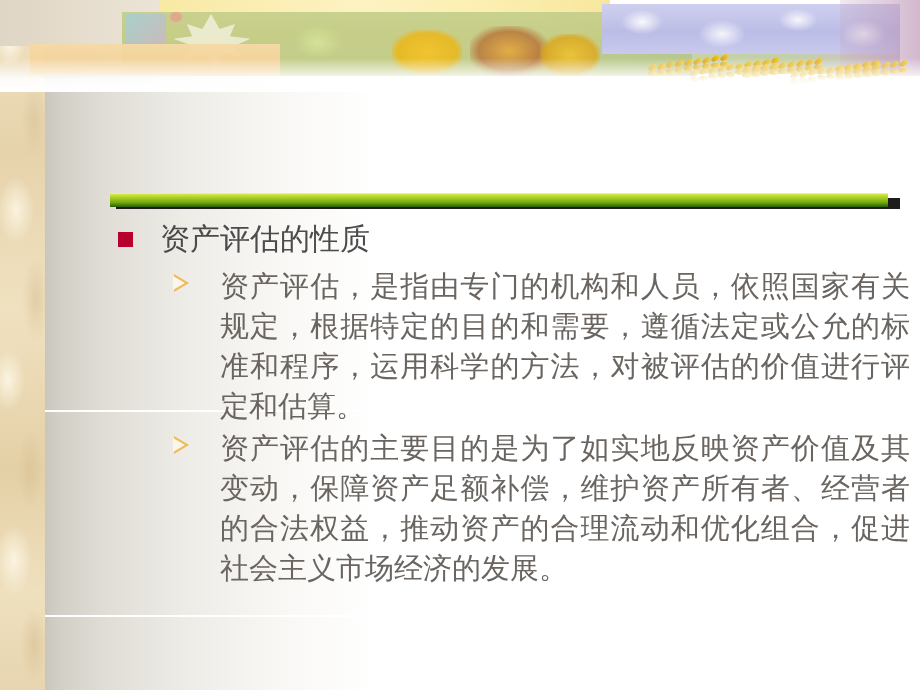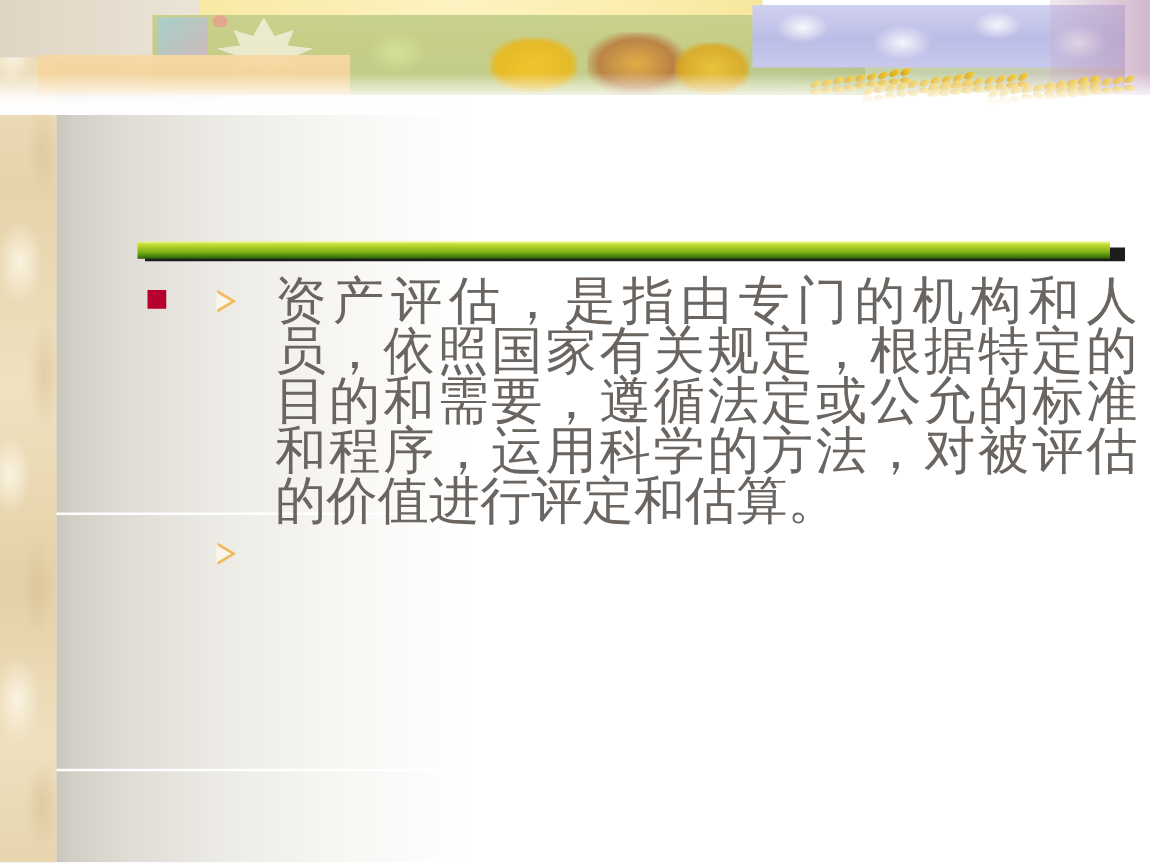--- a/index.html
+++ b/index.html
@@ -244,22 +244,22 @@
     top: 14px;
     width: 15px;
     height: 15px;
     background: #b8002f;
   }
 
   .lvl2 {
     position: relative;
     padding-left: 110px;
     margin: 0 0 2px 0;
-    font-family: Liberation Mono, monospace;
-    font-size: 41px;
+    font-family: Liberation Sans, sans-serif;
+    font-size: 29px;
     line-height: 40px;
     color: #6a6560;
     text-align: justify;
     text-justify: inter-ideograph;
   }
   .lvl2 .marker {
     position: absolute;
     left: 64px;
     top: 8px;
     width: 0; height: 0;
@@ -403,25 +403,27 @@
 
   <div class="title-bar-wrap">
     <div class="title-bar-shadow"></div>
     <div class="title-bar"></div>
   </div>
 
   <div class="content">
 
     <div class="lvl1">
       <span class="marker"></span>
+      <span class="txt">资产评估的性质</span>
     </div>
 
     <div class="lvl2">
       <span class="marker"></span>
       <span class="txt">资产评估，是指由专门的机构和人员，依照国家有关规定，根据特定的目的和需要，遵循法定或公允的标准和程序，运用科学的方法，对被评估的价值进行评定和估算。</span>
     </div>
 
     <div class="lvl2">
       <span class="marker"></span>
+      <span class="txt">资产评估的主要目的是为了如实地反映资产价值及其变动，保障资产足额补偿，维护资产所有者、经营者的合法权益，推动资产的合理流动和优化组合，促进社会主义市场经济的发展。</span>
     </div>
 
   </div>
 </div>
 
 </body></html>

